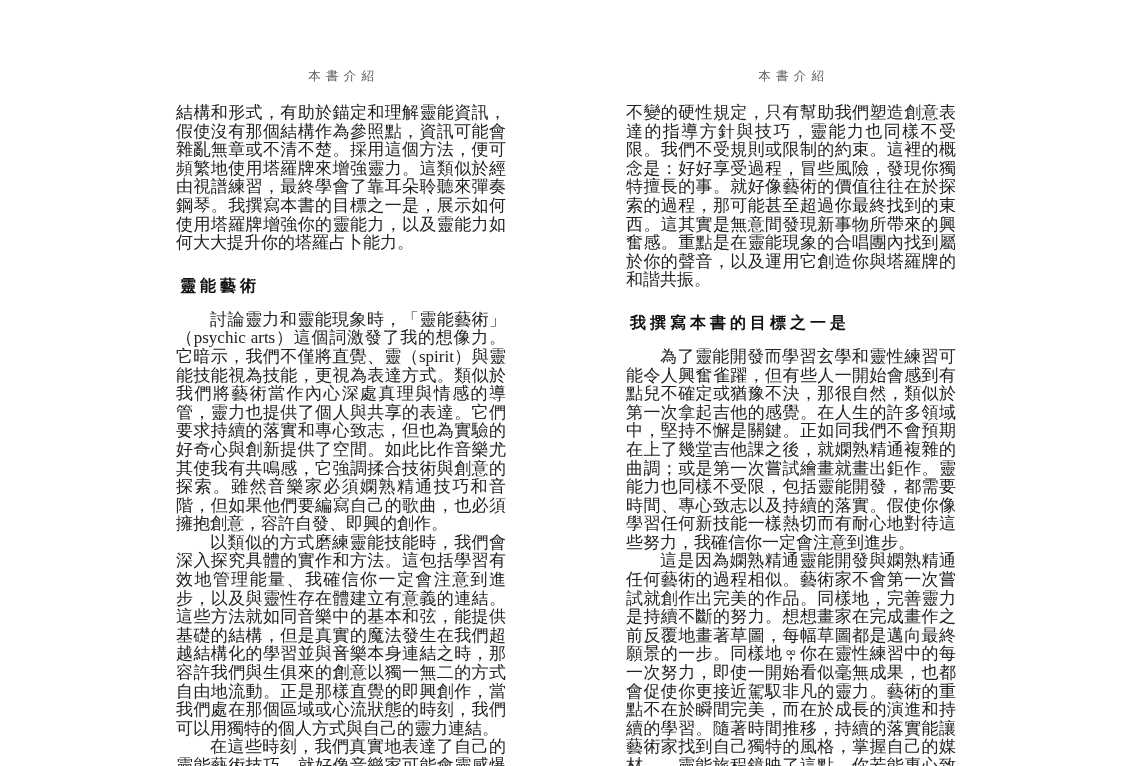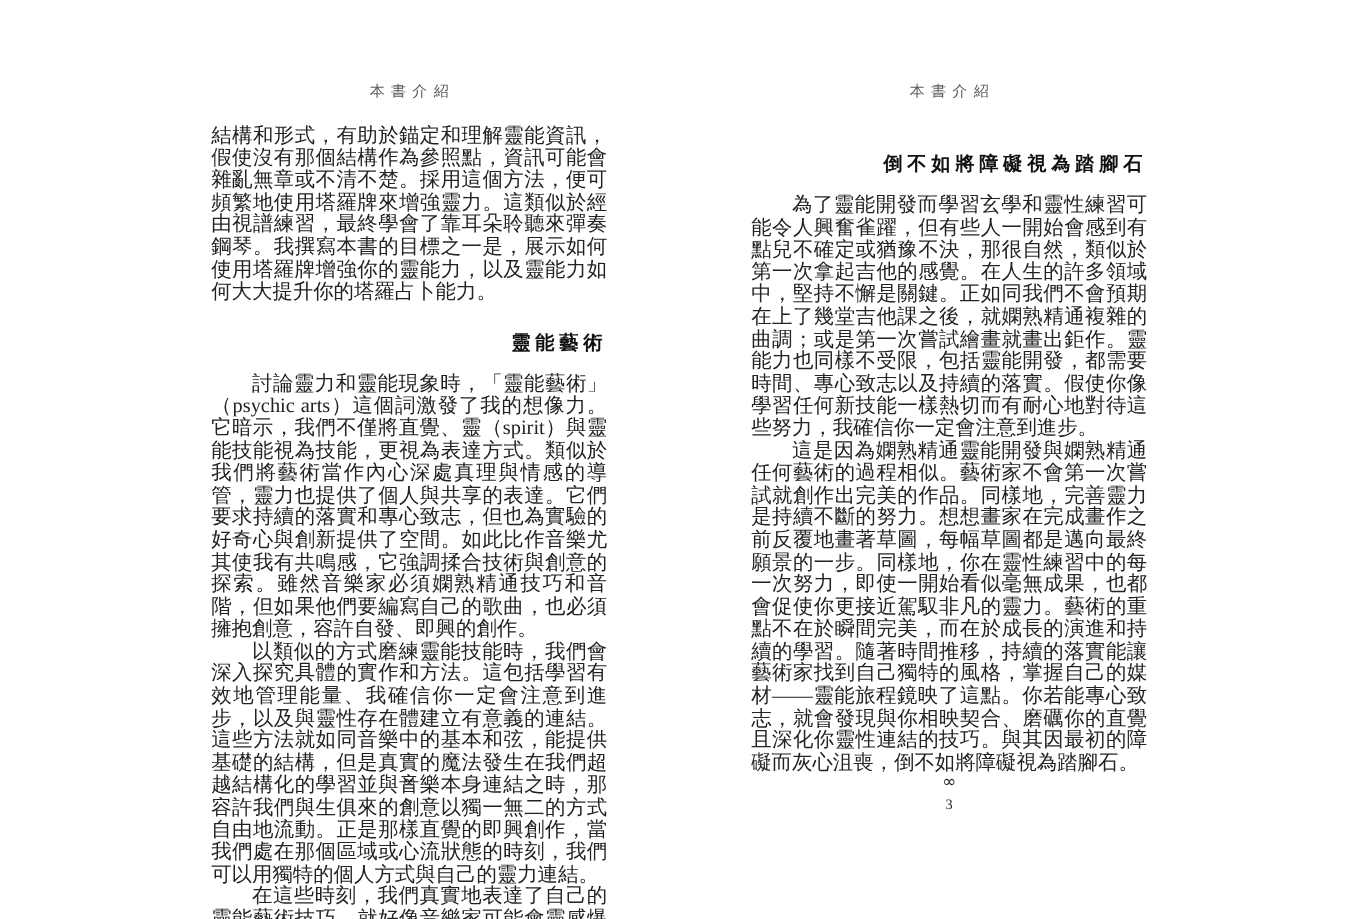--- a/index.html
+++ b/index.html
@@ -41,21 +41,21 @@
     font-size: 17px;
     line-height: 18.6px;
     text-align: justify;
     text-justify: inter-ideograph;
     color: #222222;
     word-break: break-all;
   }
   .para.indent { text-indent: 2em; }
   .section-heading {
     margin: 23px 0 14px 0;
-    text-align: right;
+    text-align: left;
     font-family: "Liberation Sans", "DejaVu Sans", sans-serif;
     font-weight: 700;
     font-size: 16px;
     letter-spacing: 4px;
     text-indent: 4px;
     color: #111111;
   }
   .page-footer {
     position: absolute;
     top: 645px;
@@ -100,22 +100,23 @@
     <div class="page-footer">
       <span class="infinity">∞</span>
       <span class="page-num">2</span>
     </div>
   </div>
 
   <div class="page page-right">
     <div class="running-header">本書介紹</div>
 
     <div class="content">
+      <p class="para">不變的硬性規定，只有幫助我們塑造創意表達的指導方針與技巧，靈能力也同樣不受限。我們不受規則或限制的約束。這裡的概念是：好好享受過程，冒些風險，發現你獨特擅長的事。就好像藝術的價值往往在於探索的過程，那可能甚至超過你最終找到的東西。這其實是無意間發現新事物所帶來的興奮感。重點是在靈能現象的合唱團內找到屬於你的聲音，以及運用它創造你與塔羅牌的和諧共振。</p>
 
-      <h2 class="section-heading">倒不如將障礙視為踏腳石</h2>
+      <h2 class="section-heading">我撰寫本書的目標之一是</h2>
 
       <p class="para indent">為了靈能開發而學習玄學和靈性練習可能令人興奮雀躍，但有些人一開始會感到有點兒不確定或猶豫不決，那很自然，類似於第一次拿起吉他的感覺。在人生的許多領域中，堅持不懈是關鍵。正如同我們不會預期在上了幾堂吉他課之後，就嫻熟精通複雜的曲調；或是第一次嘗試繪畫就畫出鉅作。靈能力也同樣不受限，包括靈能開發，都需要時間、專心致志以及持續的落實。假使你像學習任何新技能一樣熱切而有耐心地對待這些努力，我確信你一定會注意到進步。</p>
       <p class="para indent">這是因為嫻熟精通靈能開發與嫻熟精通任何藝術的過程相似。藝術家不會第一次嘗試就創作出完美的作品。同樣地，完善靈力是持續不斷的努力。想想畫家在完成畫作之前反覆地畫著草圖，每幅草圖都是邁向最終願景的一步。同樣地，你在靈性練習中的每一次努力，即使一開始看似毫無成果，也都會促使你更接近駕馭非凡的靈力。藝術的重點不在於瞬間完美，而在於成長的演進和持續的學習。隨著時間推移，持續的落實能讓藝術家找到自己獨特的風格，掌握自己的媒材——靈能旅程鏡映了這點。你若能專心致志，就會發現與你相映契合、磨礪你的直覺且深化你靈性連結的技巧。與其因最初的障礙而灰心沮喪，倒不如將障礙視為踏腳石。</p>
     </div>
 
     <div class="page-footer">
       <span class="infinity">∞</span>
       <span class="page-num">3</span>
     </div>
   </div>

